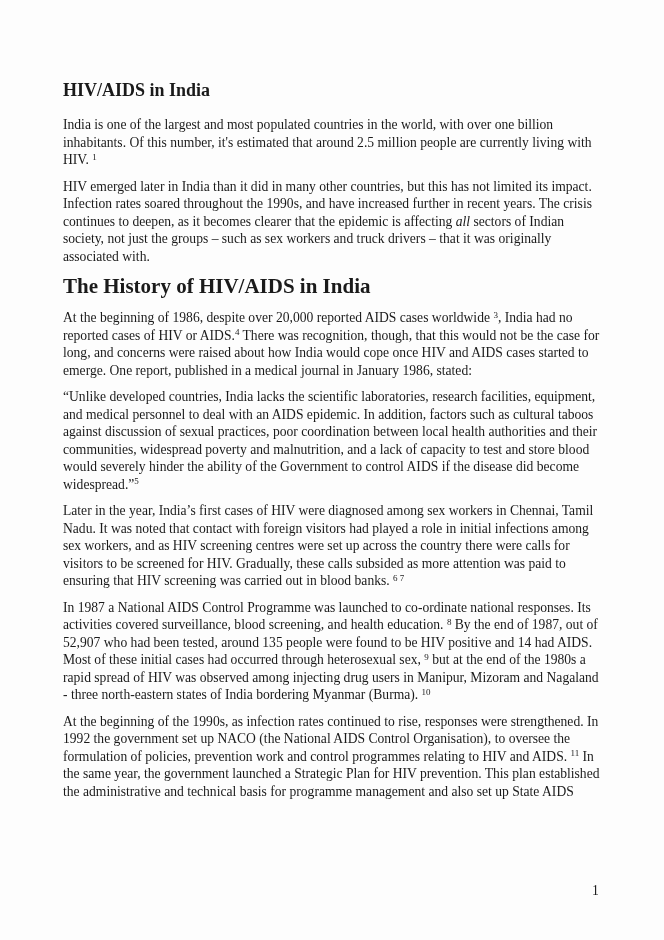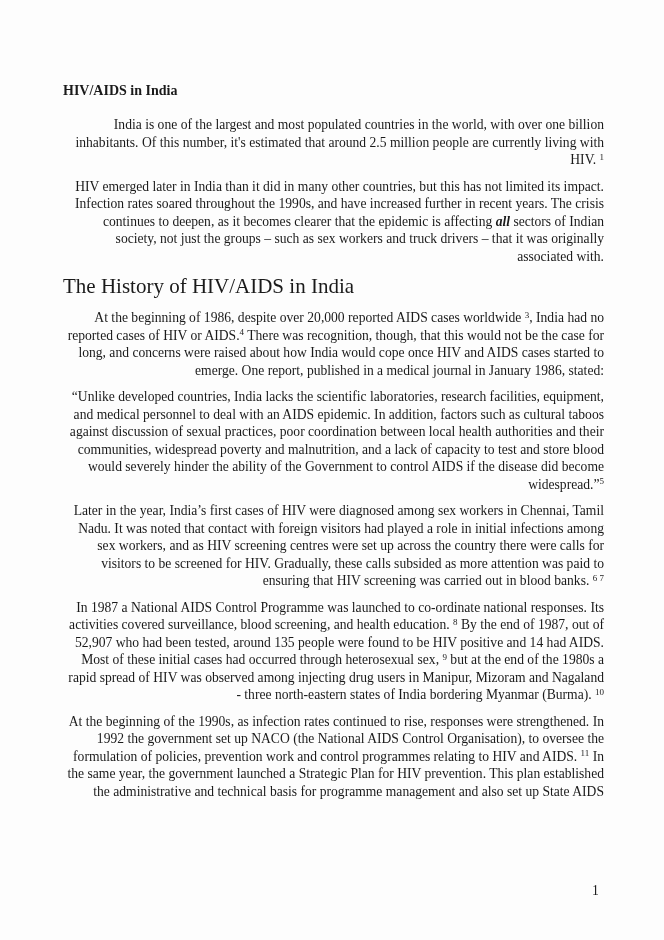--- a/index.html
+++ b/index.html
@@ -16,47 +16,46 @@
     color: #1a1a1a;
     overflow: hidden;
   }
   .content {
     position: absolute;
     left: 63px;
     top: 80px;
     width: 541px;
   }
   .content h1 {
-    font-size: 14px;
+    font-size: 18px;
     line-height: 21px;
     font-weight: bold;
     margin: 0 0 15px 0;
   }
   .content h2 {
     font-size: 21px;
     line-height: 24px;
-    font-weight: normal;
+    font-weight: bold;
     margin: 7px 0 11px 0;
   }
   .content p {
     font-size: 13.6px;
     line-height: 17.5px;
     margin: 0 0 9px 0;
-    text-align: right;
+    text-align: left;
   }
   .content sup {
     font-size: 9px;
     line-height: 0;
     position: relative;
     top: -4.5px;
     vertical-align: baseline;
   }
   .content i {
     font-style: italic;
-    font-weight: bold;
   }
   .page-number {
     position: absolute;
     top: 882px;
     left: 592px;
     font-size: 13.6px;
     line-height: 17px;
   }
 </style>
 </head>

